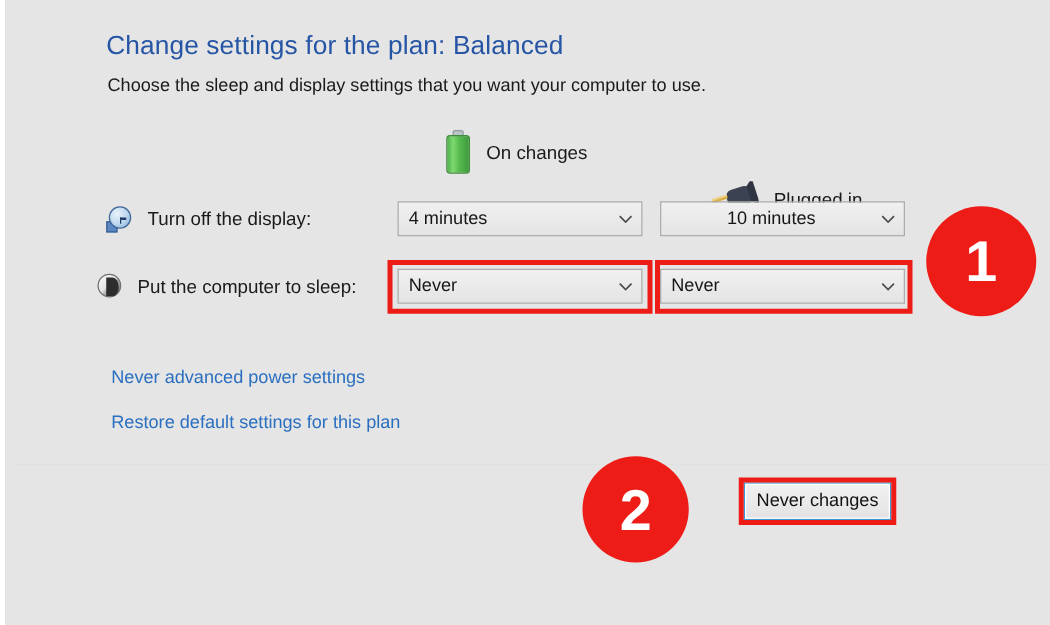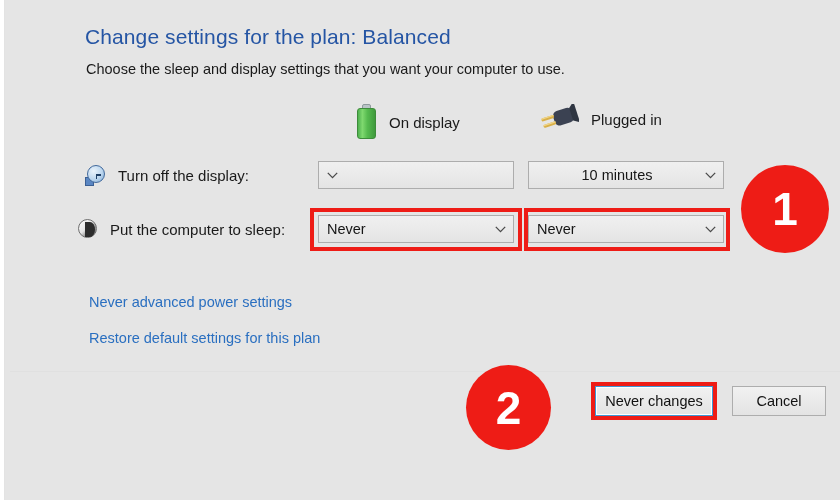--- a/index.html
+++ b/index.html
@@ -51,21 +51,21 @@
     position: absolute;
     top: 104px;
     display: flex;
     align-items: center;
     gap: 12px;
     font-size: 15px;
     color: #1a1a1a;
     white-space: nowrap;
   }
   #col-header-battery { left: 352px; }
-  #col-header-plugged { left: 532px; }
+  #col-header-plugged { left: 560px; margin-top: 41px; }
 
   
   .battery-icon {
     position: relative;
     width: 20px;
     height: 36px;
   }
   .battery-icon .body {
     position: absolute;
     left: 0; top: 4px;
@@ -267,21 +267,21 @@
 <div id="window-frame">
 
   <div id="page-title">Change settings for the plan: Balanced</div>
   <div id="page-subtitle">Choose the sleep and display settings that you want your computer to use.</div>
 
   <div class="col-header" id="col-header-battery">
     <span class="battery-icon">
       <span class="cap"></span>
       <span class="body"></span>
     </span>
-    <span>On display</span>
+    <span>On changes</span>
   </div>
 
   <div class="col-header" id="col-header-plugged">
     <span class="plug-icon">
       <svg width="42" height="30" viewBox="0 0 42 30" xmlns="http://www.w3.org/2000/svg">
         <g transform="rotate(-18 21 15)">
           <rect x="17" y="7" width="20" height="15" rx="5" fill="#3b4252"></rect>
           <path d="M35 8 L41 3 L41 25 L35 21 Z" fill="#2f3642"></path>
           <rect x="5" y="9.5" width="13" height="3.2" rx="1.4" fill="#d9b048"></rect>
           <rect x="5" y="16.2" width="13" height="3.2" rx="1.4" fill="#d9b048"></rect>
@@ -297,20 +297,21 @@
     <span class="clock-icon">
       <span class="pagecorner"></span>
       <span class="face"></span>
       <span class="hand-h"></span>
       <span class="hand-m"></span>
     </span>
     <span>Turn off the display:</span>
   </div>
 
   <div class="dropdown" id="dd-display-battery">
+    <span class="value">4 minutes</span>
     <span class="chevron">
       <svg width="11" height="7" viewBox="0 0 11 7">
           <path d="M0.8 0.9 L5.5 5.6 L10.2 0.9" fill="none" stroke="#4a4a4a" stroke-width="1.3"></path>
         </svg>
     </span>
   </div>
 
   <div class="dropdown" id="dd-display-plugged">
     <span class="value">10 minutes</span>
     <span class="chevron">
@@ -348,20 +349,19 @@
 
   <div class="annot-box" id="annot-box-sleep-battery"></div>
   <div class="annot-box" id="annot-box-sleep-plugged"></div>
 
   <div class="link" id="link-advanced">Never advanced power settings</div>
   <div class="link" id="link-restore">Restore default settings for this plan</div>
 
   <div id="footer-divider"></div>
 
   <div class="btn" id="btn-save">Never changes</div>
-  <div class="btn" id="btn-cancel">Cancel</div>
 
   <div class="annot-box" id="annot-box-save"></div>
 
   <div class="badge" id="badge-1">1</div>
   <div class="badge" id="badge-2">2</div>
 
 </div>
 
 </body></html>

